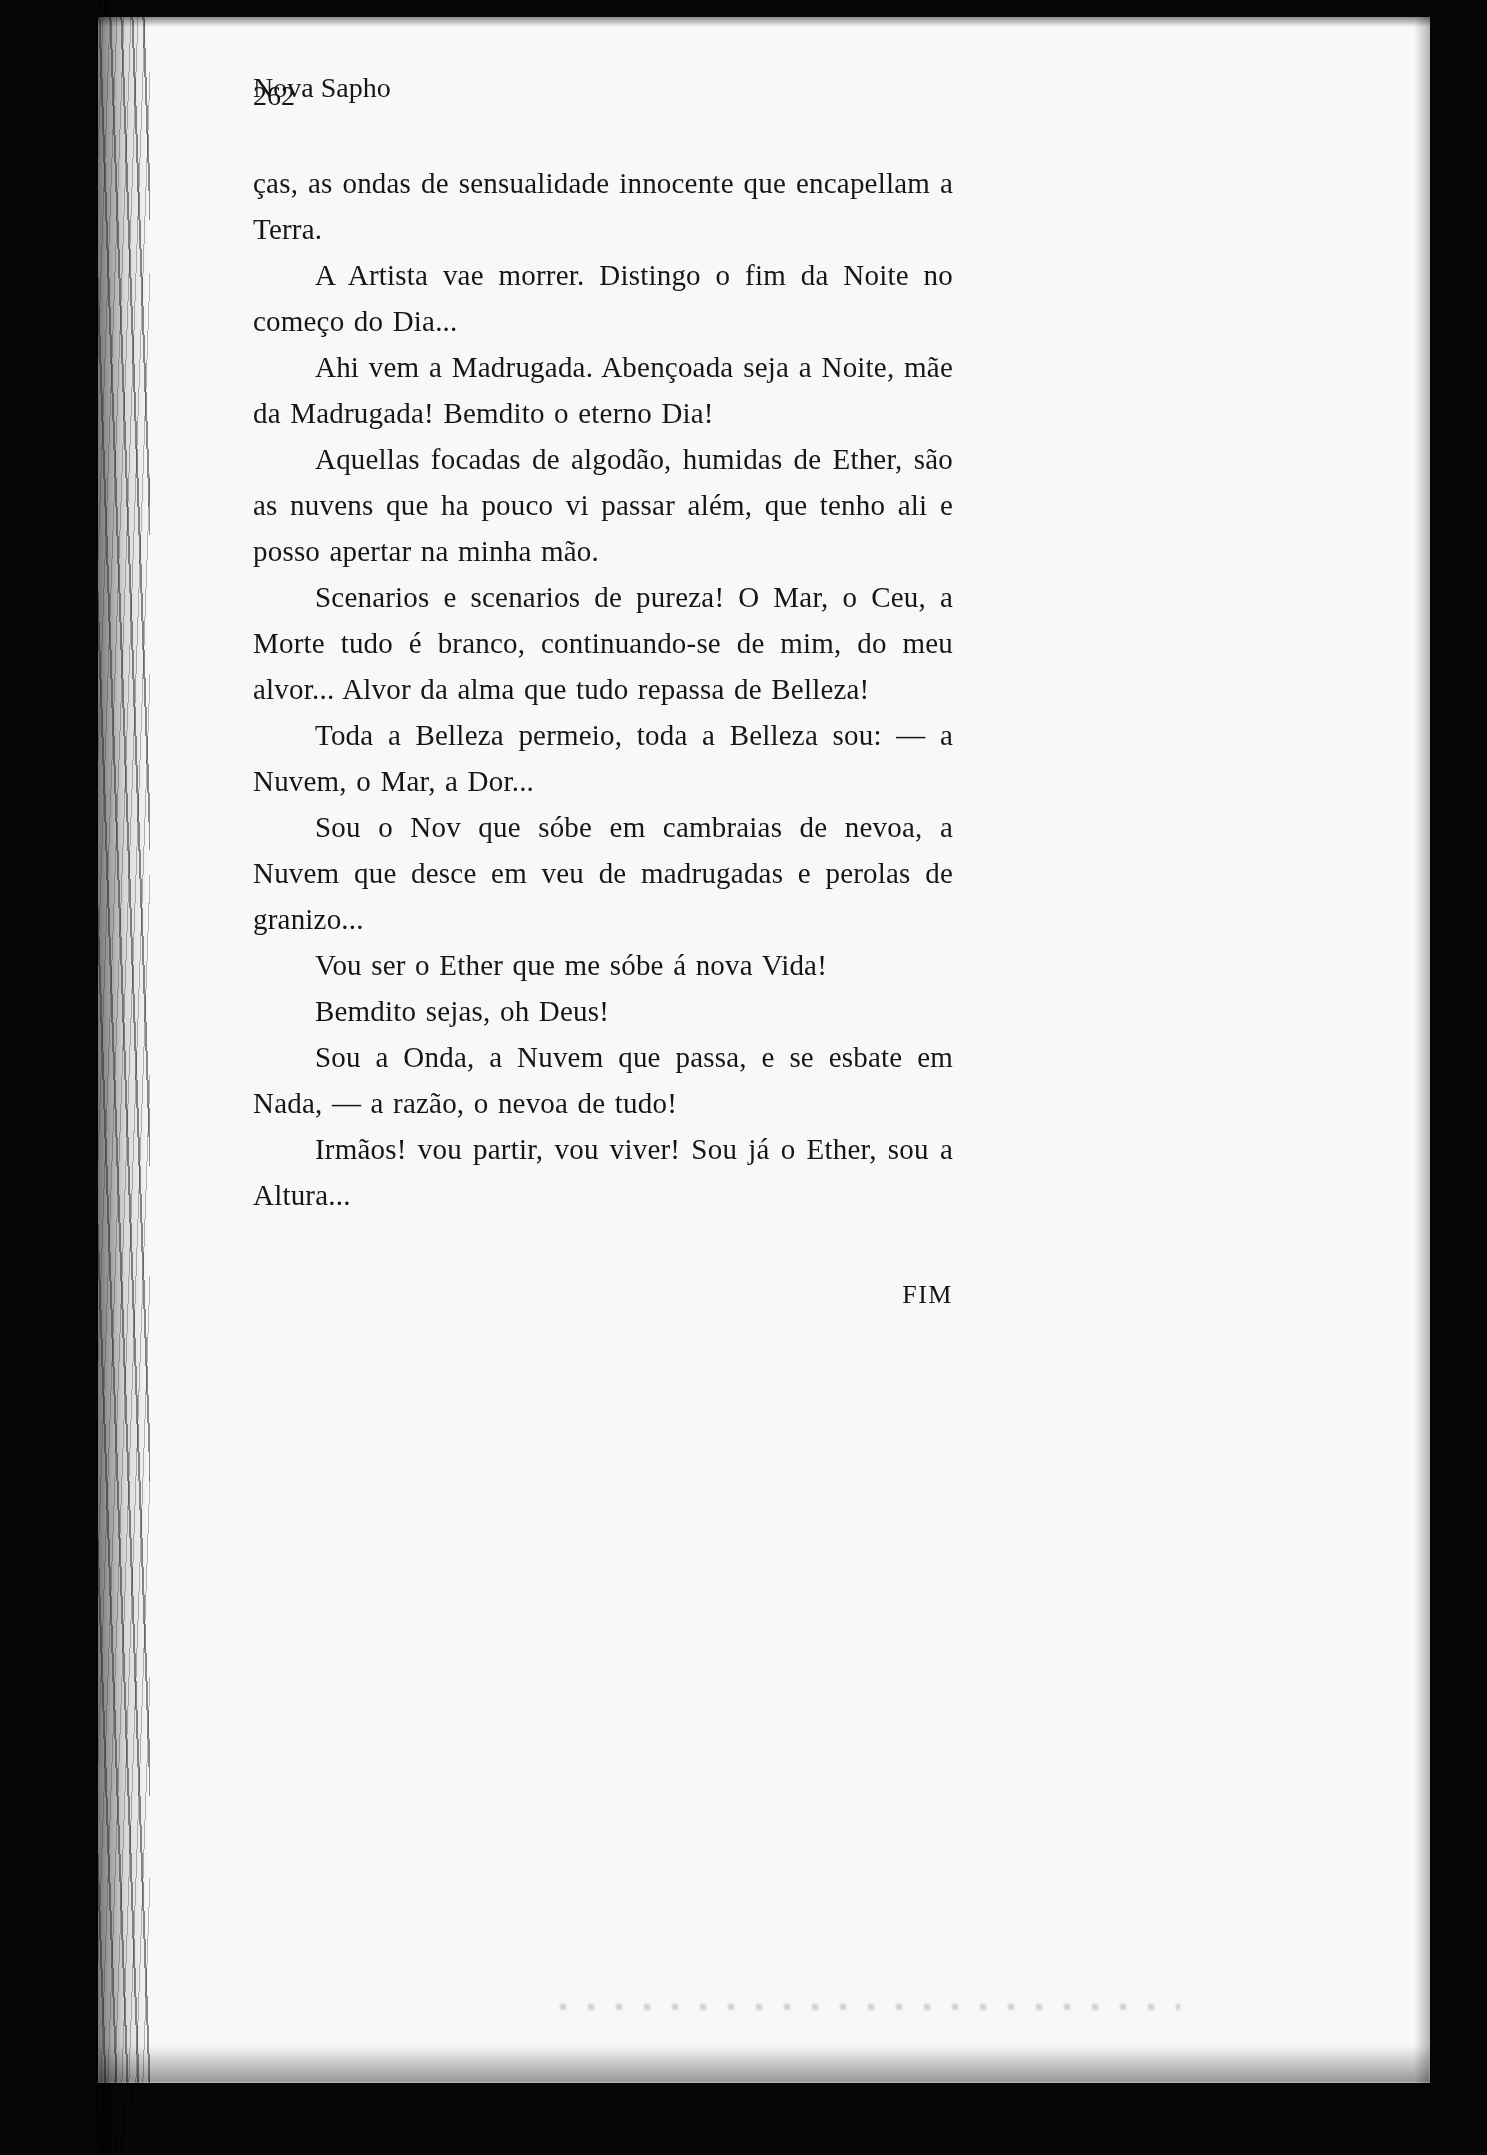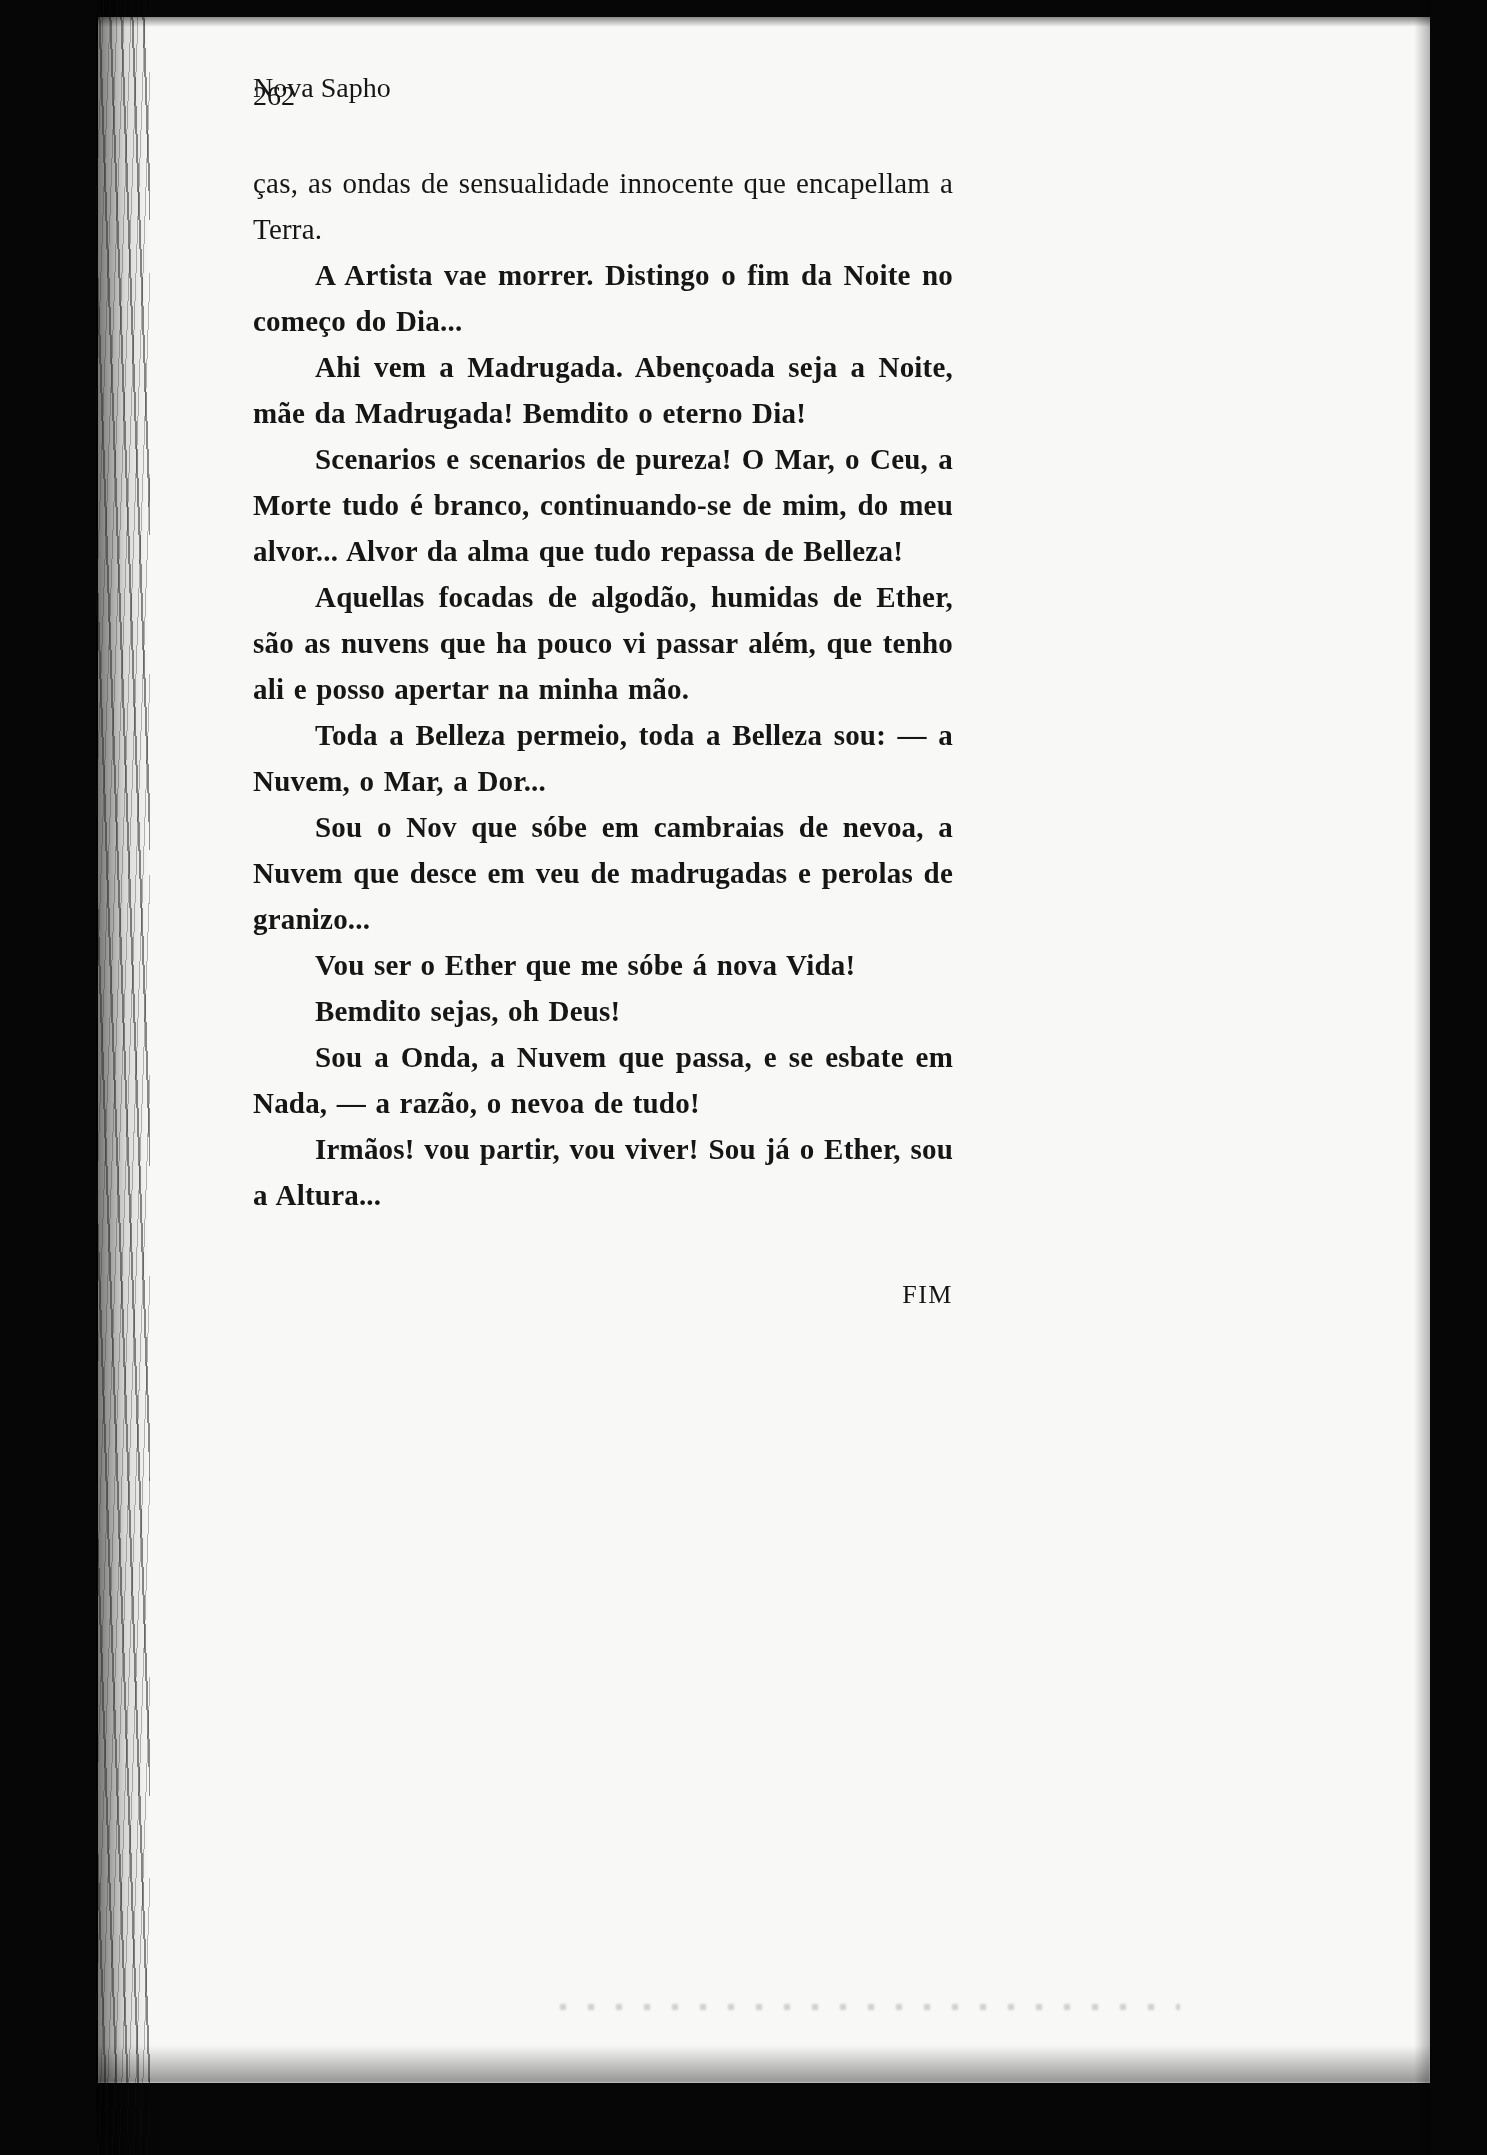--- a/index.html
+++ b/index.html
@@ -83,21 +83,21 @@
     text-align: left;
   }
   .para {
     margin: 0;
     font-size: 29px;
     line-height: 46px;
     text-align: justify;
     letter-spacing: 0.2px;
     word-spacing: 2px;
   }
-  .para.indent { text-indent: 62px; font-weight: bold; }
+  .para.indent { text-indent: 62px; }
   .fim {
     margin-top: 62px;
     text-align: right;
     font-size: 26px;
     letter-spacing: 1.5px;
   }
 </style>
 </head>
 <body>
 
@@ -117,22 +117,22 @@
   <div class="content">
     <header class="page-header">
       <span class="page-number">262</span>
       <span class="running-title">Nova Sapho</span>
     </header>
 
     <main class="text-block">
         <p class="para">ças, as ondas de sensualidade innocente que encapellam a Terra.</p>
         <p class="para indent">A Artista vae morrer. Distingo o fim da Noite no começo do Dia...</p>
         <p class="para indent">Ahi vem a Madrugada. Abençoada seja a Noite, mãe da Madrugada! Bemdito o eterno Dia!</p>
+        <p class="para indent">Aquellas focadas de algodão, humidas de Ether, são as nuvens que ha pouco vi passar além, que tenho ali e posso apertar na minha mão.</p>
         <p class="para indent">Scenarios e scenarios de pureza! O Mar, o Ceu, a Morte tudo é branco, continuando-se de mim, do meu alvor... Alvor da alma que tudo repassa de Belleza!</p>
-        <p class="para indent">Aquellas focadas de algodão, humidas de Ether, são as nuvens que ha pouco vi passar além, que tenho ali e posso apertar na minha mão.</p>
         <p class="para indent">Toda a Belleza permeio, toda a Belleza sou: — a Nuvem, o Mar, a Dor...</p>
         <p class="para indent">Sou o Nov que sóbe em cambraias de nevoa, a Nuvem que desce em veu de madrugadas e perolas de granizo...</p>
         <p class="para indent">Vou ser o Ether que me sóbe á nova Vida!</p>
         <p class="para indent">Bemdito sejas, oh Deus!</p>
         <p class="para indent">Sou a Onda, a Nuvem que passa, e se esbate em Nada, — a razão, o nevoa de tudo!</p>
         <p class="para indent">Irmãos! vou partir, vou viver! Sou já o Ether, sou a Altura...</p>
       </main>
 
     <div class="fim">FIM</div>
   </div>

